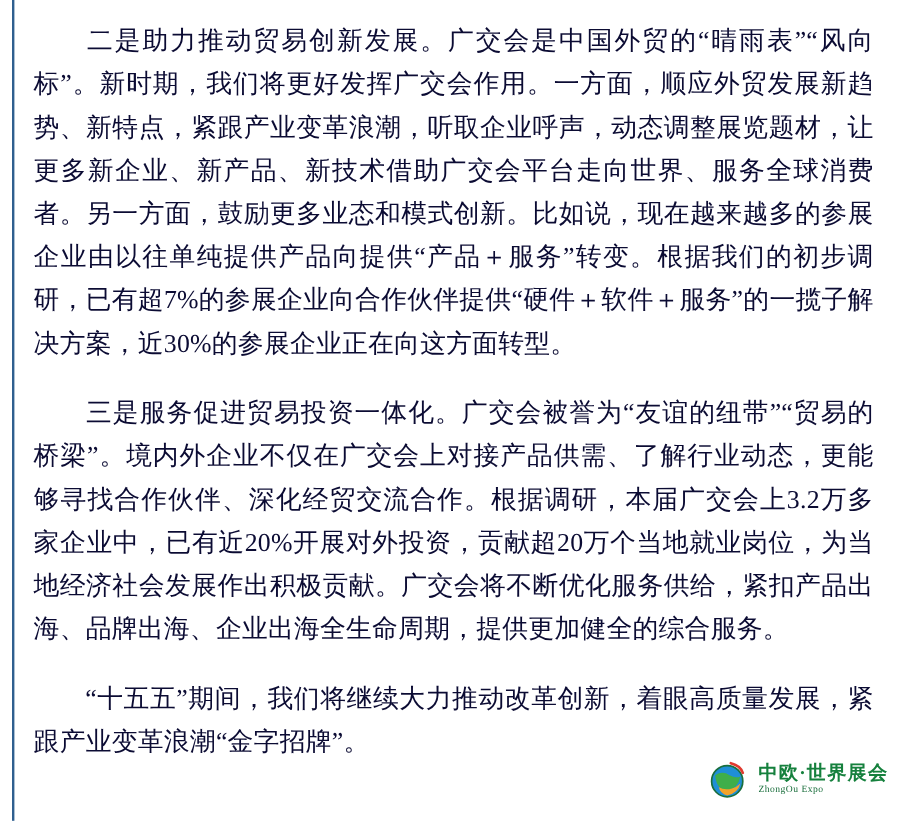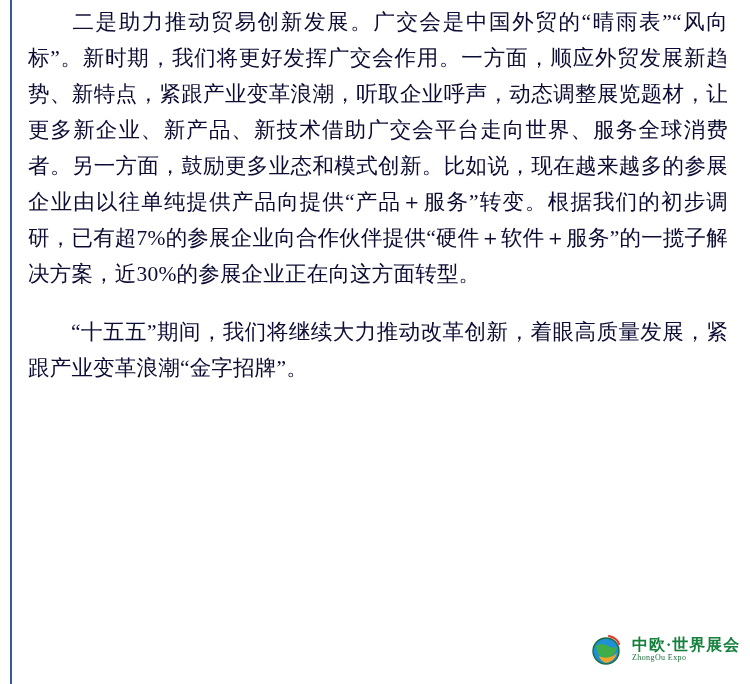--- a/index.html
+++ b/index.html
@@ -30,21 +30,21 @@
     height: 684px;
     background: #2f5f8f;
   }
   .content {
     position: absolute;
     left: 28px;
     top: 4px;
     width: 700px;
   }
   p.para {
-    margin: 0 0 10px 0;
+    margin: 12px 0 10px 0;
     font-size: 21.5px;
     line-height: 36px;
     color: #0b0b33;
     text-align: justify;
     text-justify: inter-ideograph;
     letter-spacing: 0.2px;
     font-weight: 500;
   }
   p.para .indent {
     display: inline-block;
@@ -94,20 +94,21 @@
 </style>
 </head>
 <body>
 
 <div class="page">
 
   <div class="left-rule"></div>
 
   <div class="content">
     <p class="para"><span class="indent"></span><span>二是助力推动贸易创新发展。广交会是中国外贸的“晴雨表”“风向标”。新时期，我们将更好发挥广交会作用。一方面，顺应外贸发展新趋势、新特点，紧跟产业变革浪潮，听取企业呼声，动态调整展览题材，让更多新企业、新产品、新技术借助广交会平台走向世界、服务全球消费者。另一方面，鼓励更多业态和模式创新。比如说，现在越来越多的参展企业由以往单纯提供产品向提供“产品＋服务”转变。根据我们的初步调研，已有超7%的参展企业向合作伙伴提供“硬件＋软件＋服务”的一揽子解决方案，近30%的参展企业正在向这方面转型。</span></p>
+    <p class="para gap-top"><span class="indent"></span><span>三是服务促进贸易投资一体化。广交会被誉为“友谊的纽带”“贸易的桥梁”。境内外企业不仅在广交会上对接产品供需、了解行业动态，更能够寻找合作伙伴、深化经贸交流合作。根据调研，本届广交会上3.2万多家企业中，已有近20%开展对外投资，贡献超20万个当地就业岗位，为当地经济社会发展作出积极贡献。广交会将不断优化服务供给，紧扣产品出海、品牌出海、企业出海全生命周期，提供更加健全的综合服务。</span></p>
     <p class="para gap-top"><span class="indent"></span><span>“十五五”期间，我们将继续大力推动改革创新，着眼高质量发展，紧跟产业变革浪潮“金字招牌”。</span></p>
   </div>
 
   <div class="logo">
     <div class="logo-mark">
       <svg width="40" height="40" viewBox="0 0 40 40" aria-hidden="true">
         <circle cx="20" cy="21" r="13" fill="#1f8fd6"></circle>
         <path d="M7 21 a13 13 0 0 1 26 0 a13 13 0 0 1 -26 0 Z" fill="#1f8fd6"></path>
         <path d="M10 16 q6 -4 12 0 q5 3 9 1 q-2 10 -11 12 q-9 -1 -10 -13 Z" fill="#3fae4a"></path>
         <path d="M13 26 q5 3 11 1 q4 -1 7 -4 q-2 8 -11 10 q-6 -2 -7 -7 Z" fill="#f2a32b"></path>

